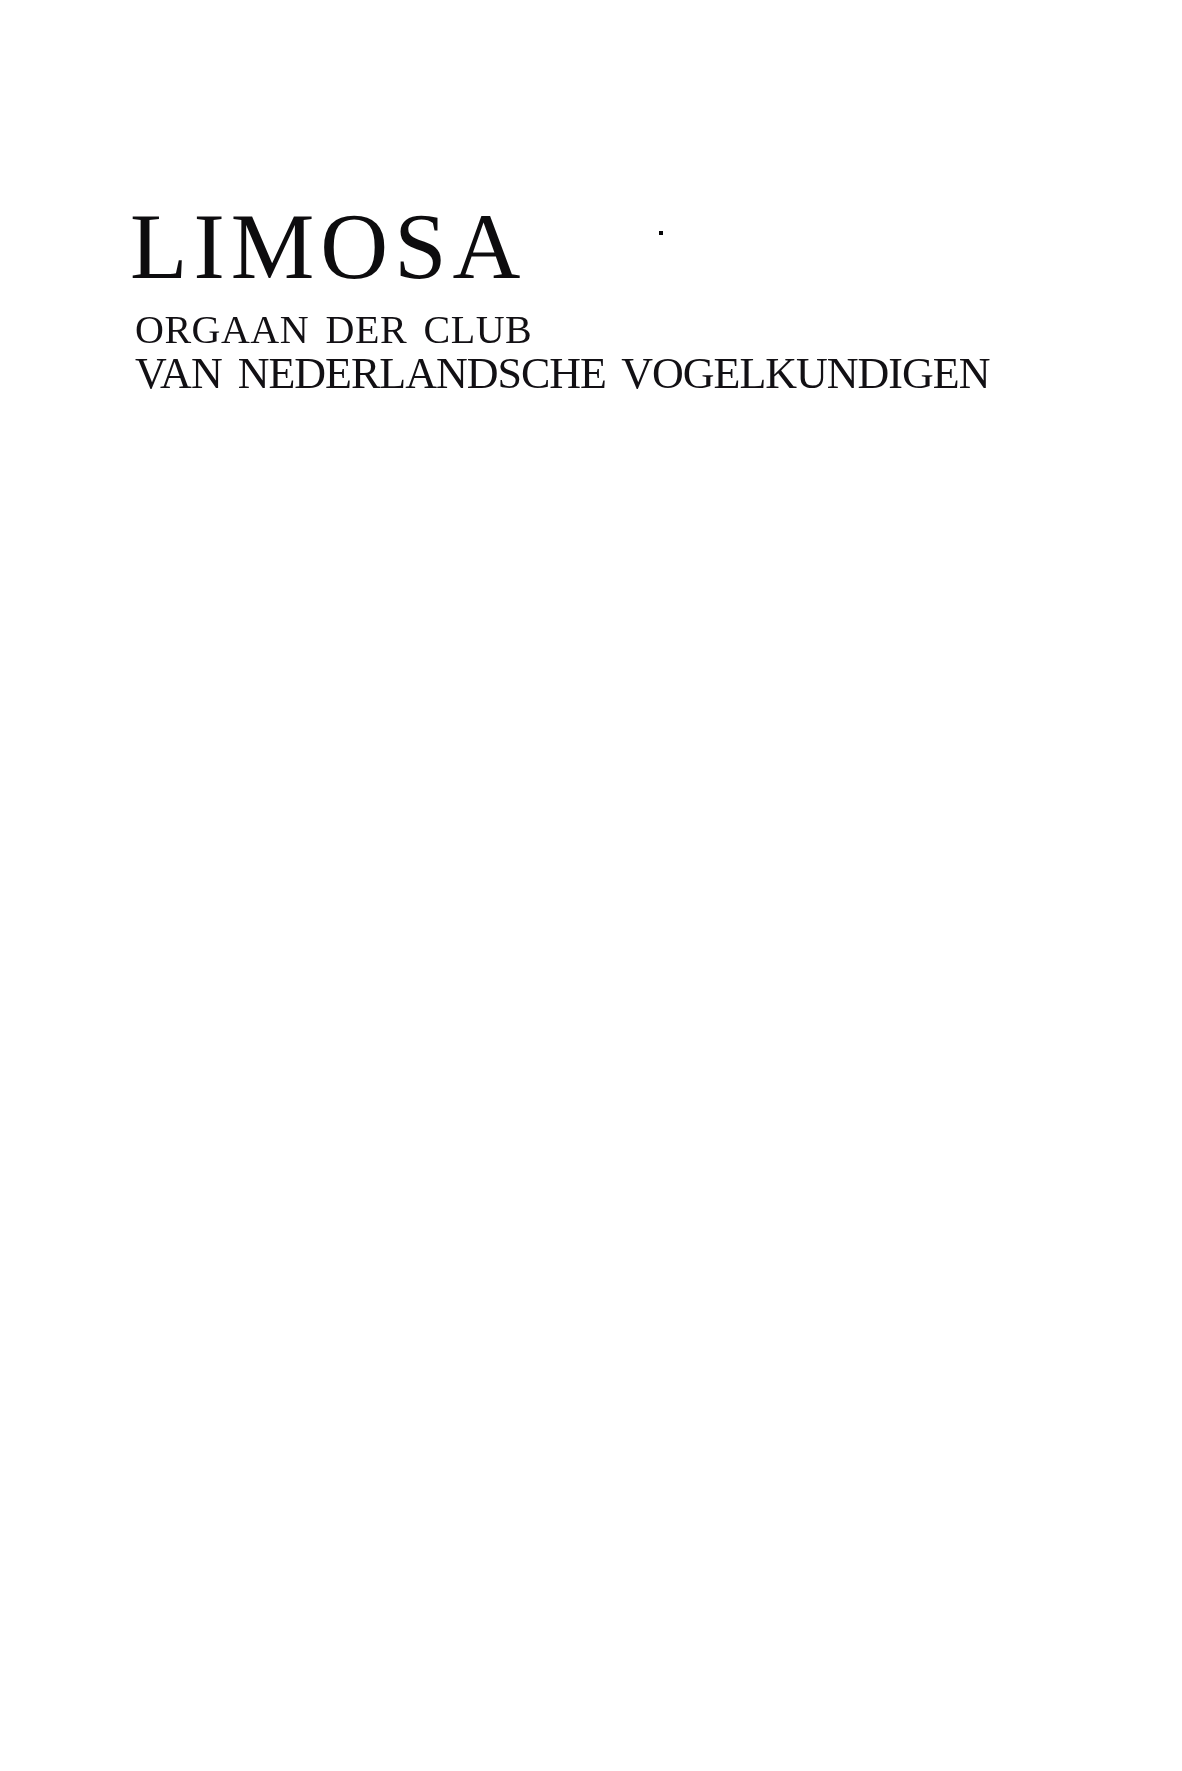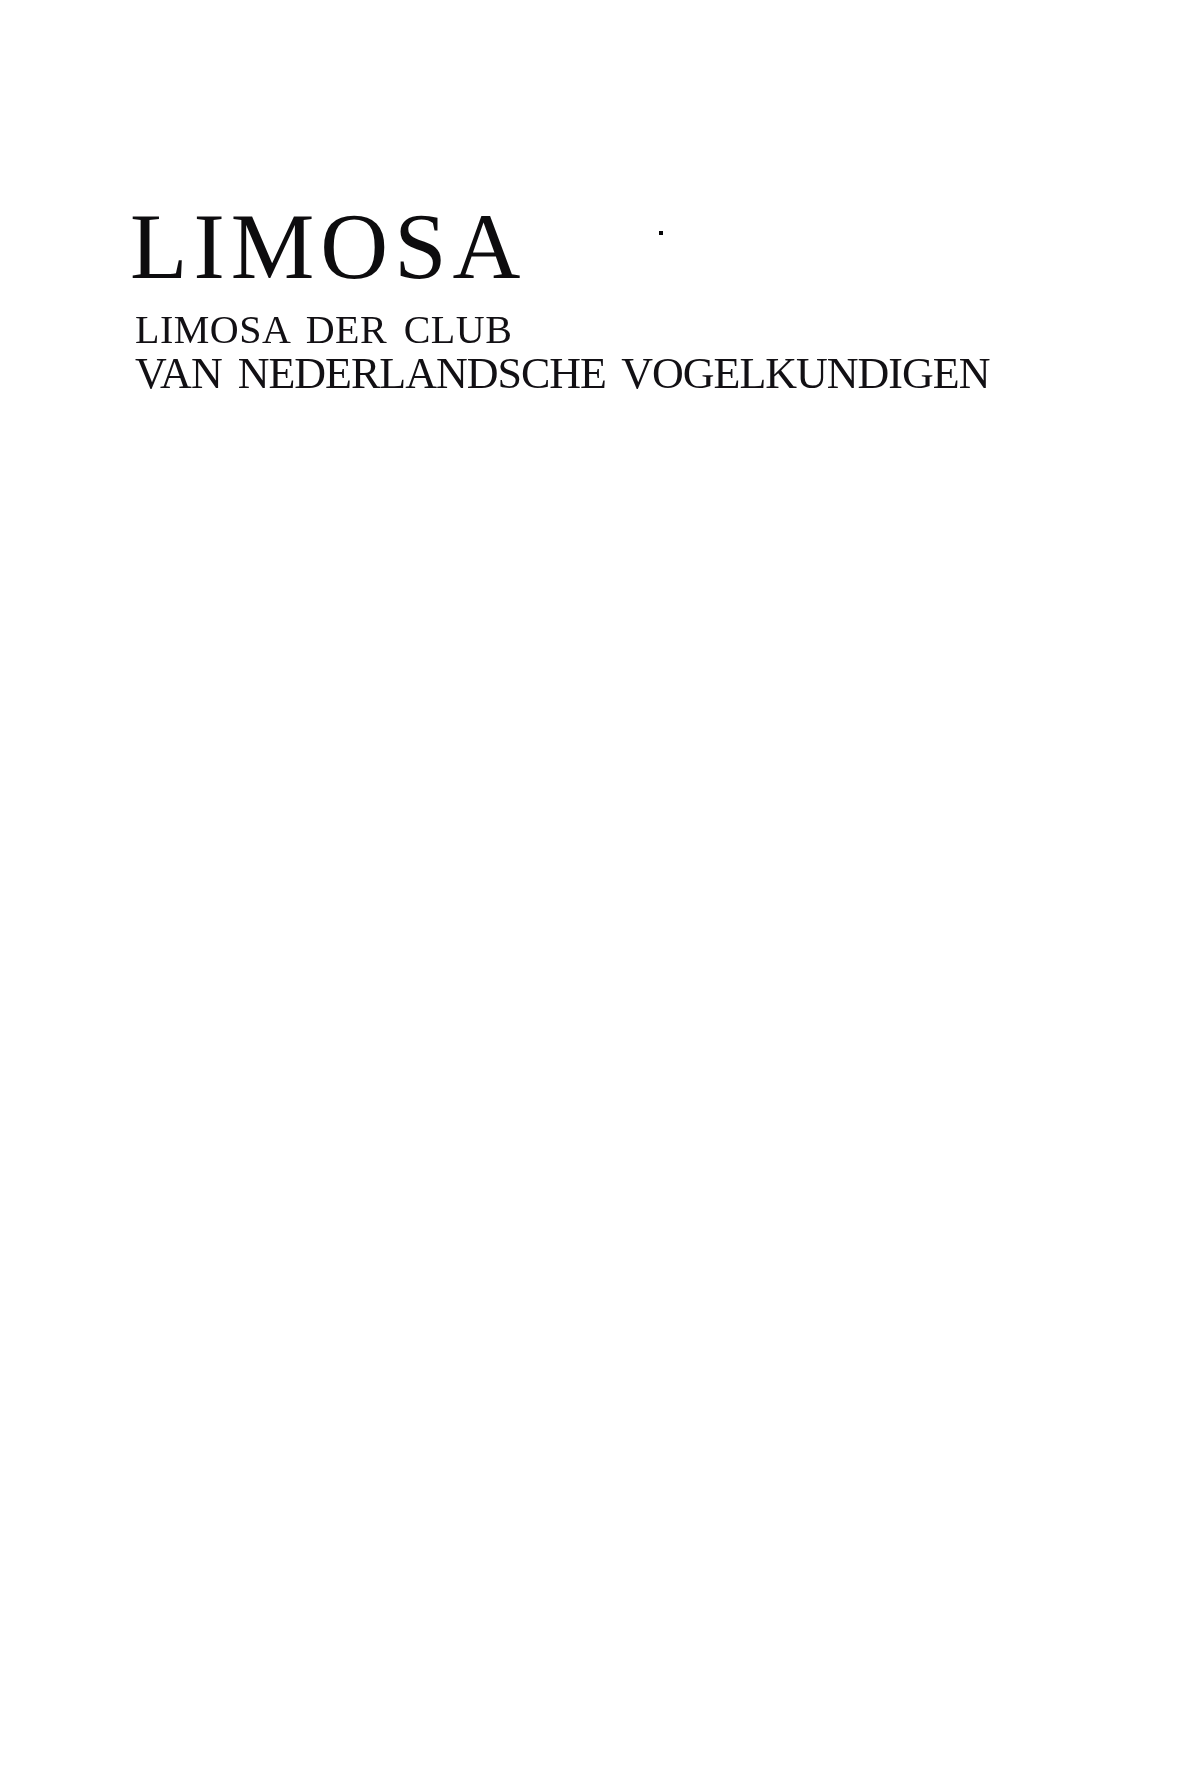--- a/index.html
+++ b/index.html
@@ -79,17 +79,17 @@
       height: 4px;
       background: #060608;
     }
   </style>
 </head>
 <body>
 
 <div class="page">
   <div class="masthead">
     <h1 class="journal-title">LIMOSA</h1>
-    <p class="subtitle-line-1">LIMOSA DER CLUB</p>
+    <p class="subtitle-line-1">ORGAAN DER CLUB</p>
     <p class="subtitle-line-2">VAN NEDERLANDSCHE VOGELKUNDIGEN</p>
     <div class="ink-speck"></div>
   </div>
 </div>
 
 </body></html>

